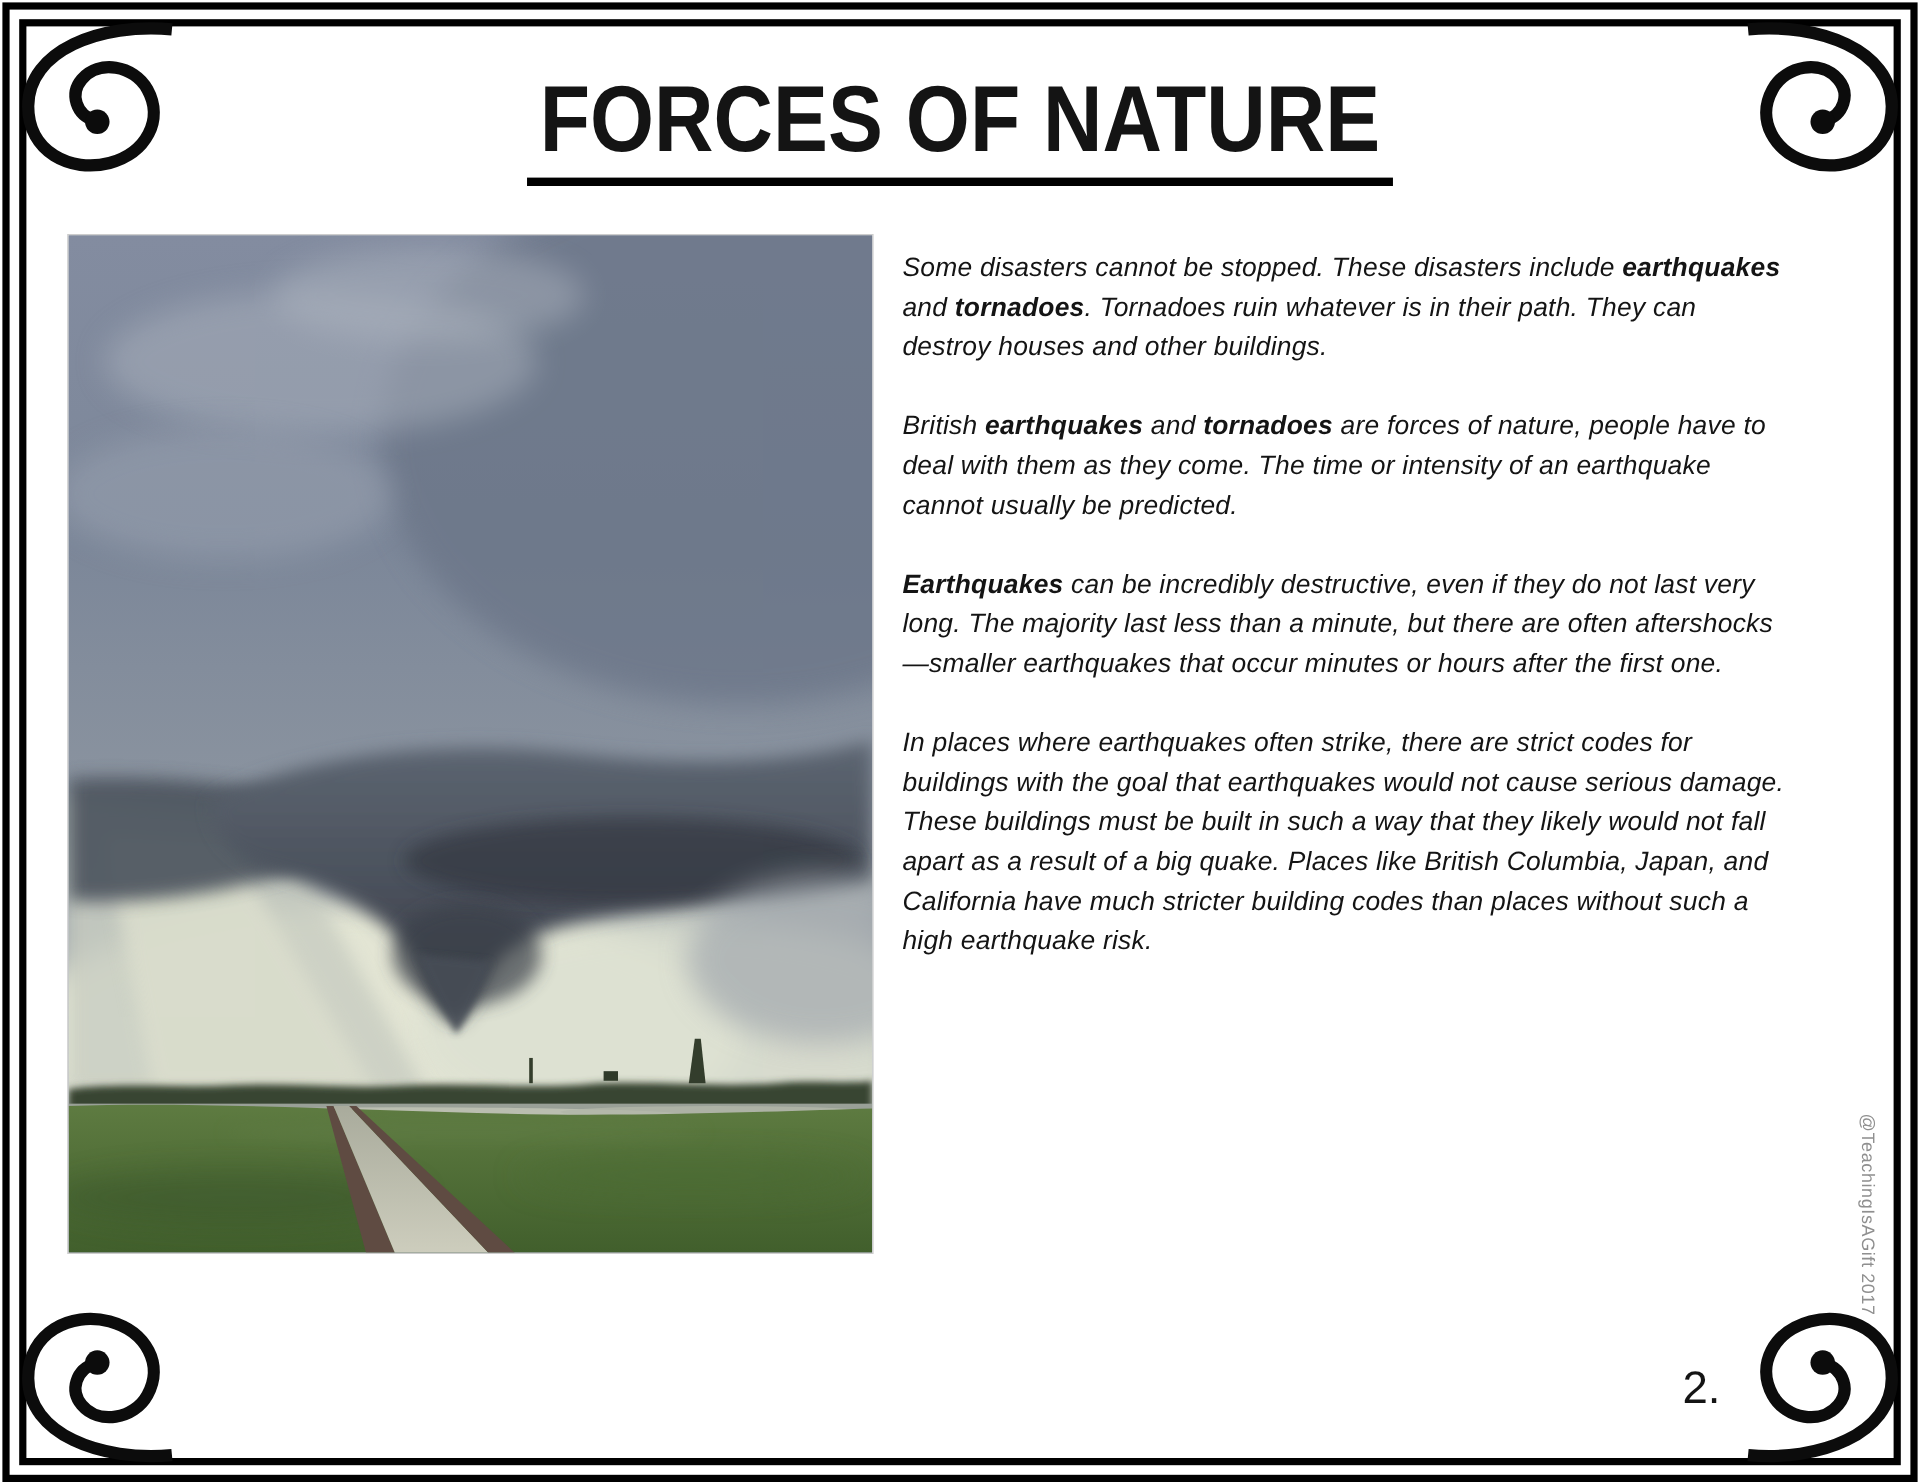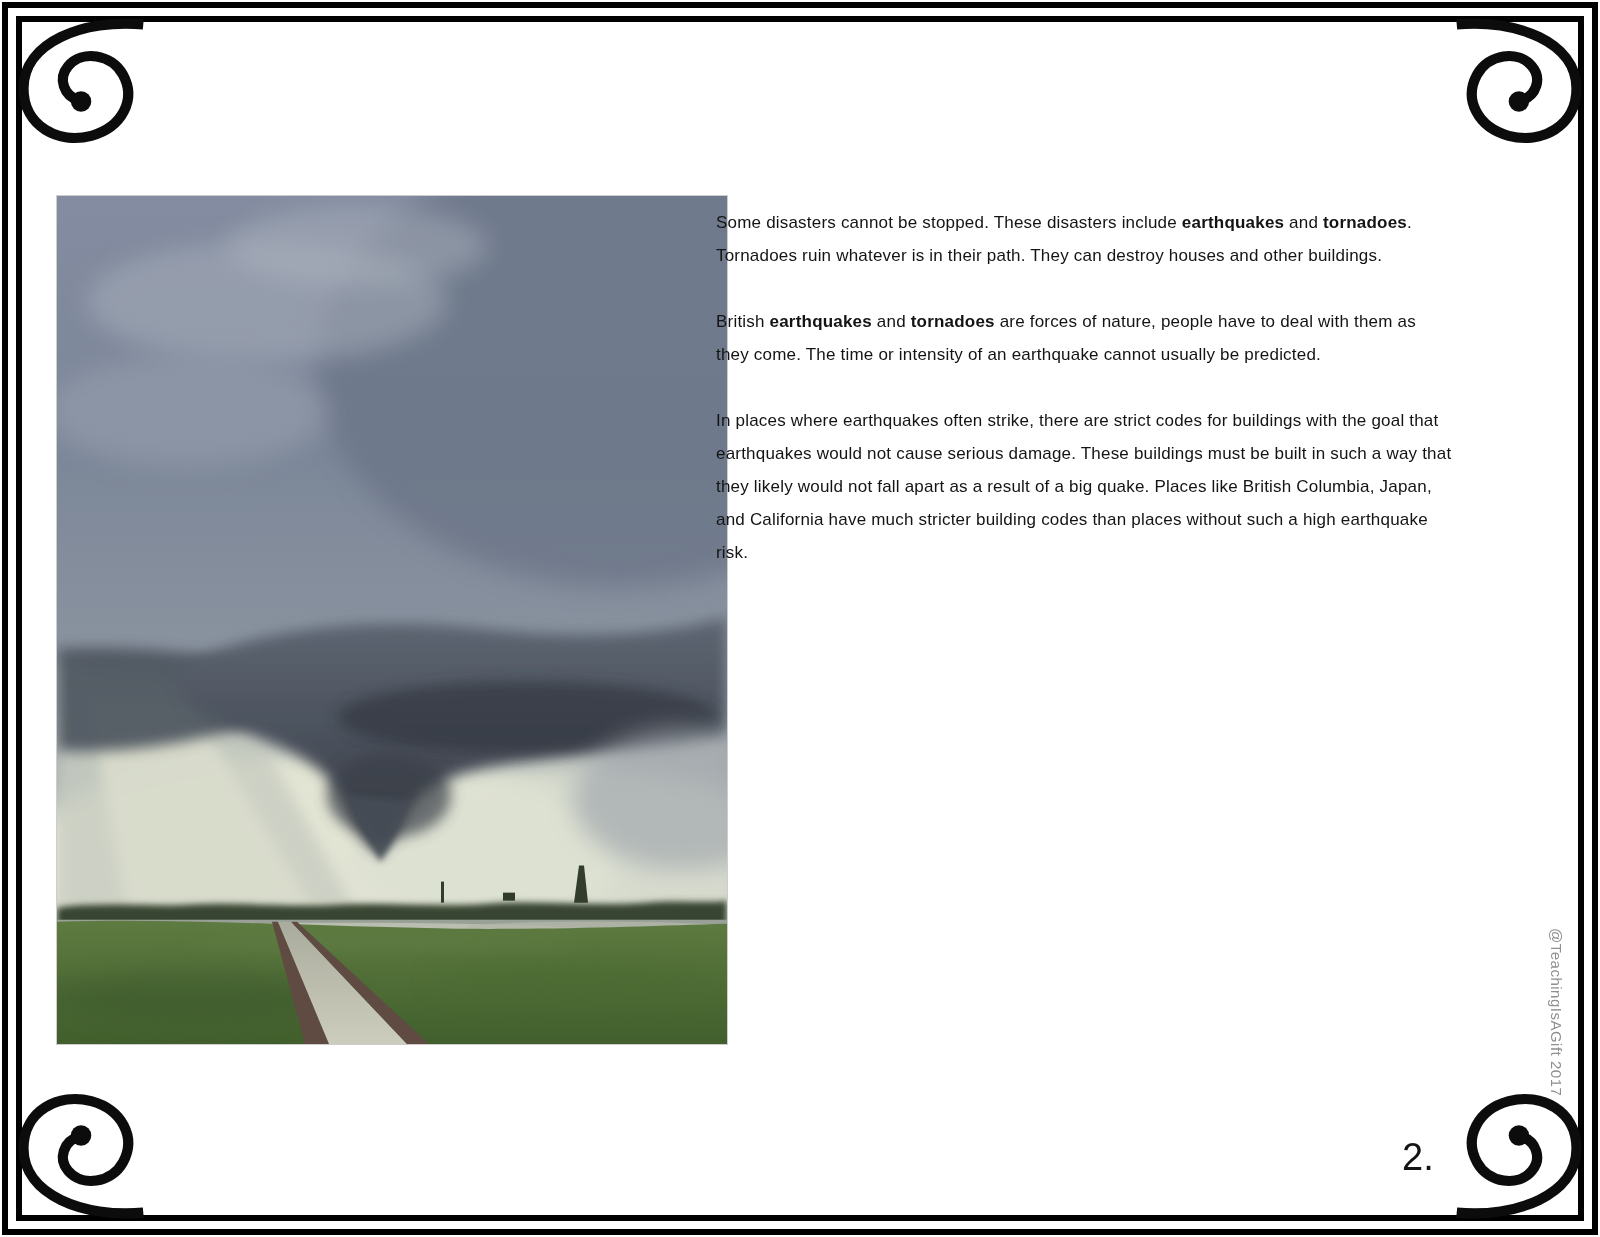--- a/index.html
+++ b/index.html
@@ -19,22 +19,22 @@
   .title{
     display:inline-block;font-size:78px;font-weight:bold;line-height:1;
     transform:scaleX(0.88);transform-origin:center top;
     border-bottom:7px solid var(--border_black,#000);padding:0 12px 10px;white-space:nowrap;
   }
 
   .photo{position:absolute;left:57px;top:196px;width:670px;height:848px;margin:0;
          outline:1px solid #cdcdcd;overflow:hidden;background:#8a93a4;}
   .photo svg{display:block;}
 
-  .article{position:absolute;left:716px;top:206px;width:736px;
-           font-size:17px;line-height:33px;letter-spacing:0.2px;}
+  .article{position:absolute;left:752px;top:206px;width:736px;
+           font-size:22px;line-height:33px;letter-spacing:0.2px;font-style:italic;}
   .article p{margin:0 0 33px 0;}
   .article strong{font-weight:700;}
 
   .watermark{position:absolute;left:1548px;top:928px;writing-mode:vertical-rl;text-orientation:mixed;
              font-size:15px;letter-spacing:0.5px;color:var(--watermark_gray,#8f8f8f);white-space:nowrap;}
   .page-number{position:absolute;left:1402px;top:1136px;font-size:38px;}
 </style>
 </head>
 <body>
 
@@ -58,20 +58,23 @@
   <svg class="corner tr" viewBox="0 0 140 140">
       <use href="#swirl-shape"></use>
     </svg>
   <svg class="corner bl" viewBox="0 0 140 140">
       <use href="#swirl-shape"></use>
     </svg>
   <svg class="corner br" viewBox="0 0 140 140">
       <use href="#swirl-shape"></use>
     </svg>
 
+  <h1 class="title-wrap">
+    <span class="title">FORCES OF NATURE</span>
+  </h1>
 
   <figure class="photo">
     <svg viewBox="0 0 670 846" width="670" height="848" preserveAspectRatio="none">
       <defs>
         <linearGradient id="sky" x1="0" y1="0" x2="0" y2="1">
           <stop offset="0" stop-color="#838CA0"></stop>
           <stop offset="0.35" stop-color="#7C8799"></stop>
           <stop offset="0.62" stop-color="#8A939F"></stop>
           <stop offset="0.85" stop-color="#A8AEB2"></stop>
         </linearGradient>
@@ -136,18 +139,19 @@
 
       <polygon points="215,724 221,724 272,846 248,846" fill="#5F4B42"></polygon>
       <polygon points="221,724 234,724 350,846 272,846" fill="url(#pathg)"></polygon>
       <polygon points="234,724 240,724 372,846 350,846" fill="#5F4B42"></polygon>
     </svg>
   </figure>
 
   <section class="article">
       <p><span>Some disasters cannot be stopped. These disasters include </span><strong>earthquakes</strong><span> and </span><strong>tornadoes</strong><span>. Tornadoes ruin whatever is in their path. They can destroy houses and other buildings.</span></p>
       <p><span>British </span><strong>earthquakes</strong><span> and </span><strong>tornadoes</strong><span> are forces of nature, people have to deal with them as they come. The time or intensity of an earthquake cannot usually be predicted.</span></p>
+      <p><strong>Earthquakes</strong><span> can be incredibly destructive, even if they do not last very long. The majority last less than a minute, but there are often aftershocks—smaller earthquakes that occur minutes or hours after the first one.</span></p>
       <p><span>In places where earthquakes often strike, there are strict codes for buildings with the goal that earthquakes would not cause serious damage. These buildings must be built in such a way that they likely would not fall apart as a result of a big quake. Places like British Columbia, Japan, and California have much stricter building codes than places without such a high earthquake risk.</span></p>
     </section>
 
   <div class="watermark">@TeachingIsAGift 2017</div>
   <div class="page-number">2.</div>
 </div>
 
 </body></html>

